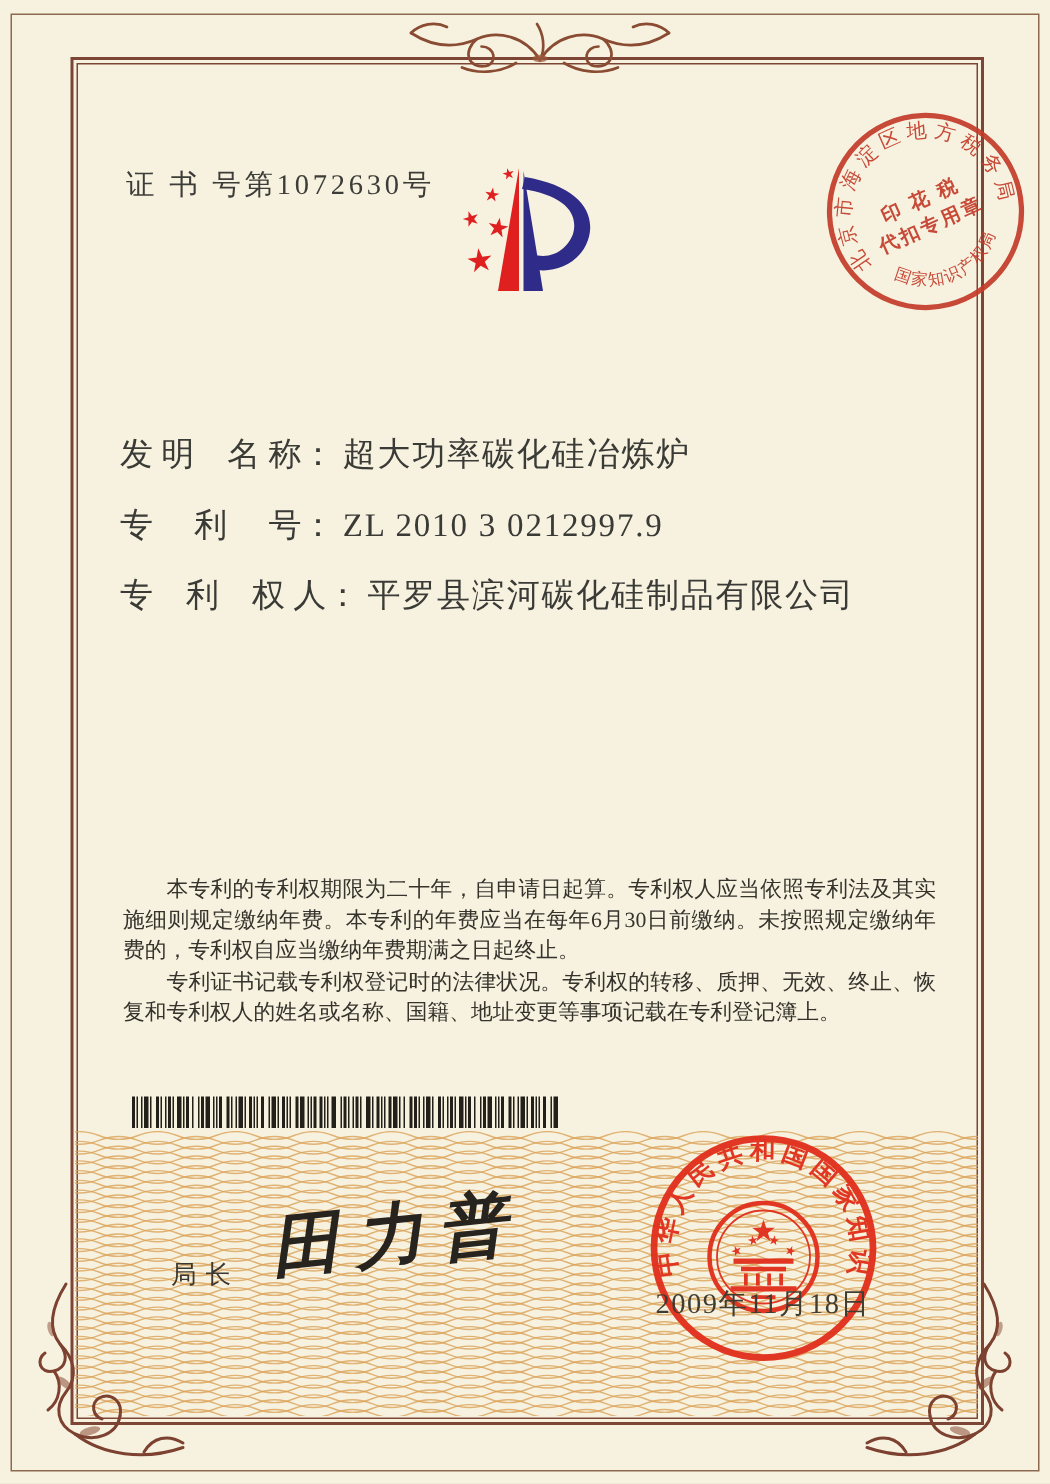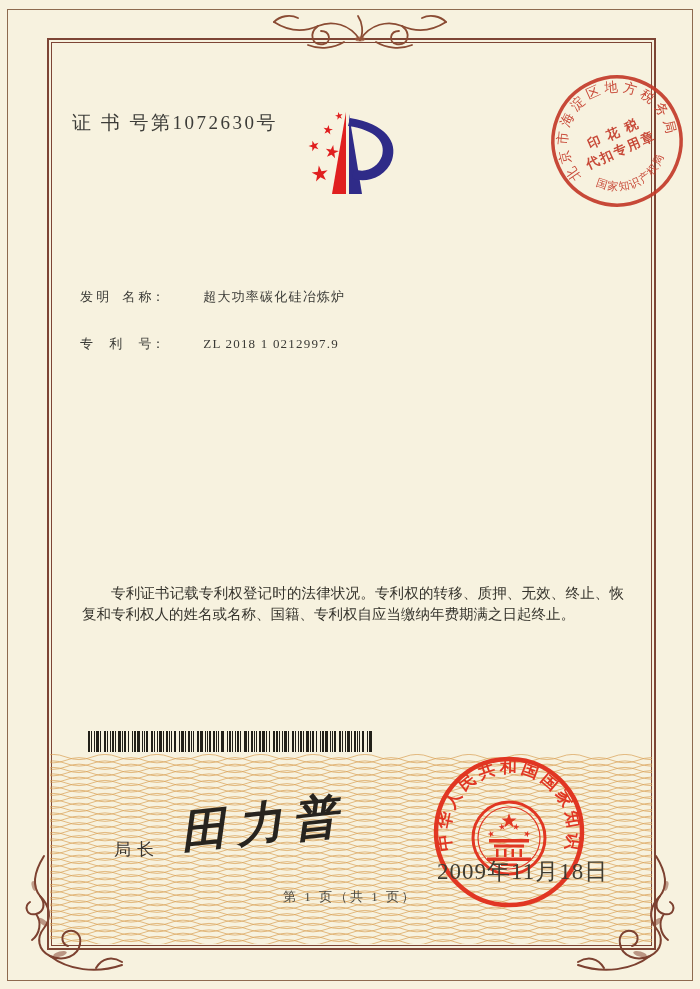--- a/index.html
+++ b/index.html
@@ -14,32 +14,32 @@
   }
   .inner-frame{
     position:absolute;left:47px;top:38px;width:605px;height:908px;
     border:2px solid #7d4535;pointer-events:none;
   }
   .inner-frame::after{
     content:"";position:absolute;left:2px;top:2px;right:2px;bottom:2px;
     border:1px solid #7d4535;
   }
   .cert-no{
-    position:absolute;left:72px;top:110px;
+    position:absolute;left:84px;top:110px;
     font-size:19px;letter-spacing:2.5px;color:#3c3c38;
   }
   .logo{position:absolute;left:296px;top:104px;}
   .stamp{position:absolute;left:535px;top:55px;opacity:.92;}
   .title{
     position:absolute;left:0;right:0;top:210px;text-align:center;
     font-size:36px;font-weight:bold;letter-spacing:12px;text-indent:12px;
     color:#2b2b28;
   }
   .fields{position:absolute;left:80px;top:288px;right:60px;}
-  .field-row{height:47px;font-size:13px;color:#3a3a36;white-space:nowrap;}
+  .field-row{height:47px;font-size:22px;color:#3a3a36;white-space:nowrap;}
   .field-label{display:inline-block;min-width:120px;}
   .field-value{letter-spacing:1.2px;}
   .body-text{
     position:absolute;left:82px;top:583px;width:542px;
     font-size:14.5px;line-height:20.6px;color:#35332c;
     text-align:justify;
   }
   .body-text p{margin:0;text-indent:2em;}
   .barcode{
     position:absolute;left:88px;top:731px;height:21px;width:290px;
@@ -53,21 +53,21 @@
   }
   .sig-name{
     position:absolute;left:180px;top:793px;z-index:2;
     font-size:46px;font-style:italic;font-weight:bold;letter-spacing:10px;
     color:#27241f;transform:rotate(-6deg);
     font-family:"DejaVu Serif","Liberation Serif",serif;
   }
   .seal{position:absolute;left:424px;top:750px;z-index:2;opacity:.96;}
   .seal-date{
     position:absolute;left:437px;top:856px;z-index:3;
-    font-size:23px;letter-spacing:1px;color:#3f3c31;text-align:right;
+    font-size:19px;letter-spacing:1px;color:#3f3c31;text-align:right;
   }
   .footer{
     position:absolute;left:0;right:0;top:888px;text-align:center;z-index:2;
     font-size:13px;letter-spacing:2.5px;color:#4b4a43;
   }
   .flourish{position:absolute;z-index:3;}
   .fl-left{left:16px;top:852px;}
   .fl-right{left:566px;top:852px;transform:scaleX(-1);}
   .top-ornament{position:absolute;left:266px;top:12px;}
   svg text{font-family:"Liberation Serif","DejaVu Serif",serif;}
@@ -134,26 +134,31 @@
   </svg>
 
 
   <div class="fields">
     <div class="field-row">
       <span class="field-label">发 明　名 称：</span>
       <span class="field-value">超大功率碳化硅冶炼炉</span>
     </div>
     <div class="field-row">
       <span class="field-label">专　 利　 号：</span>
-      <span class="field-value">ZL 2018 1 0212997.9</span>
+      <span class="field-value">ZL 2010 3 0212997.9</span>
+    </div>
+    <div class="field-row">
+      <span class="field-label">专　利　权 人：</span>
+      <span class="field-value">平罗县滨河碳化硅制品有限公司</span>
     </div>
   </div>
 
   <div class="body-text">
-    <p>专利证书记载专利权登记时的法律状况。专利权的转移、质押、无效、终止、恢复和专利权人的姓名或名称、国籍、专利权自应当缴纳年费期满之日起终止。</p>
+    <p>本专利的专利权期限为二十年，自申请日起算。专利权人应当依照专利法及其实施细则规定缴纳年费。本专利的年费应当在每年6月30日前缴纳。未按照规定缴纳年费的，专利权自应当缴纳年费期满之日起终止。</p>
+    <p>专利证书记载专利权登记时的法律状况。专利权的转移、质押、无效、终止、恢复和专利权人的姓名或名称、国籍、地址变更等事项记载在专利登记簿上。</p>
   </div>
 
   <div class="barcode" id="barcode">
       <div style="width: 2px; margin-right: 1px;"></div>
       <div style="width: 1px; margin-right: 2px;"></div>
       <div style="width: 1px; margin-right: 1px;"></div>
       <div style="width: 3px; margin-right: 1px;"></div>
       <div style="width: 1px; margin-right: 3px;"></div>
       <div style="width: 2px; margin-right: 1px;"></div>
       <div style="width: 1px; margin-right: 2px;"></div>
@@ -330,21 +335,20 @@
         <rect x="-5" y="11" width="2.5" height="8"></rect>
         <rect x="2.5" y="11" width="2.5" height="8"></rect>
         <rect x="10.5" y="11" width="2.5" height="8"></rect>
         <rect x="-22" y="19.5" width="44" height="3.5"></rect>
         <rect x="-8" y="25.5" width="16" height="2.5"></rect>
       </g>
     </g>
   </svg>
   <div class="seal-date">2009年11月18日</div>
 
-  <div class="footer">第 1 页（共 1 页）</div>
 
   <svg class="flourish fl-left" width="118" height="128" viewBox="0 0 118 128">
     <g stroke="#7c4130" stroke-width="2" fill="none" stroke-linecap="round">
       <path d="M28,4 C18,20 16,34 24,44 C30,52 28,60 20,62 C10,64 8,54 14,50"></path>
       <path d="M24,44 C34,54 36,66 28,76 C20,86 22,98 34,104 C48,110 62,104 64,92"></path>
       <path d="M64,92 C66,82 58,76 50,80 C44,84 46,92 52,94"></path>
       <path d="M34,104 C52,118 80,122 106,113"></path>
       <path d="M80,116 C86,106 96,104 106,110"></path>
       <path d="M20,62 C26,70 24,82 16,88"></path>
       <ellipse cx="27" cy="70" rx="6" ry="2.5" fill="#8a4a36" stroke="none" opacity=".55" transform="rotate(40 27 70)"></ellipse>

